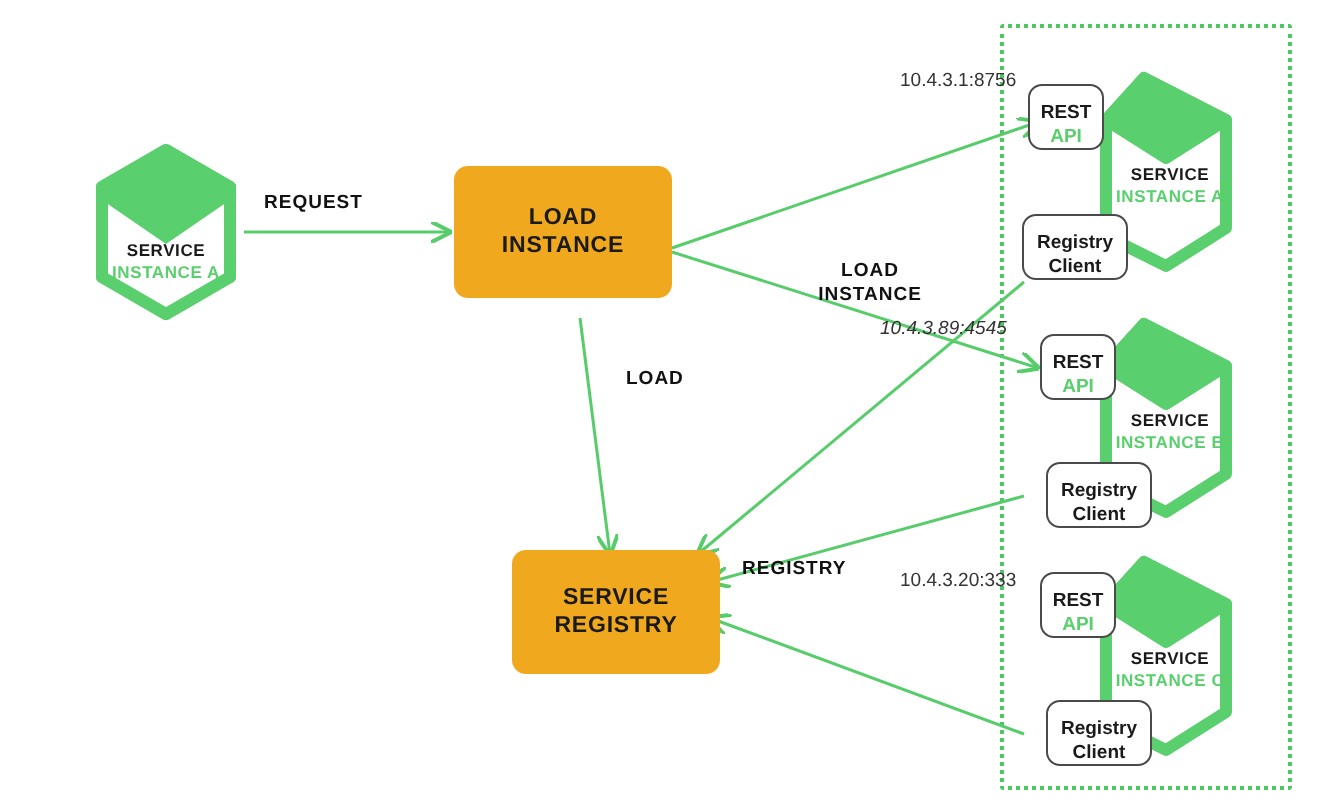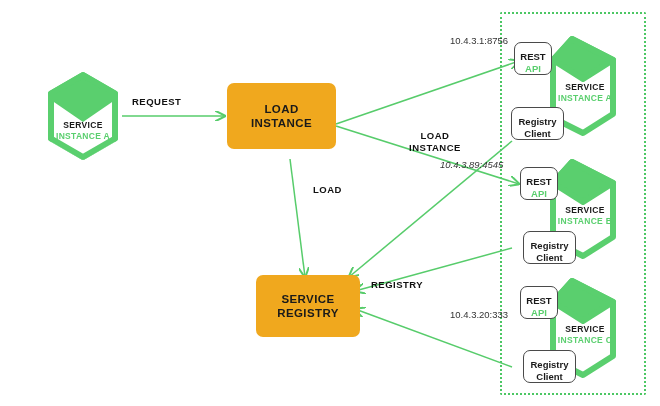--- a/index.html
+++ b/index.html
@@ -159,21 +159,21 @@
   <div class="wbox" style="left:520px;top:167px;width:38px;height:33px;">
     <span>REST</span>
     <span class="grn">API</span>
   </div>
 
   <div class="wbox" style="left:523px;top:231px;width:53px;height:33px;">
     <span>Registry</span>
     <span>Client</span>
   </div>
 
-  <div class="iplabel" style="left:450px;top:285px;margin-top:24px;">10.4.3.20:333</div>
+  <div class="iplabel" style="left:450px;top:285px;">10.4.3.20:333</div>
 
   <div class="hexwrap" style="left:520px;top:276px;width:104px;height:106px;">
     <svg width="104" height="106" viewBox="0 0 104 106" aria-hidden="true">
       <path d="M 33 26 L 33 84 L 63 99 L 93 80 L 93 26 L 52 5 Z" fill="none" stroke="#5ACF6E" stroke-width="6" stroke-linejoin="round" stroke-linecap="round"></path>
       <path d="M 52 5 L 93 26 L 63 45 L 33 26 Z" fill="#5ACF6E" stroke="#5ACF6E" stroke-width="6" stroke-linejoin="round"></path>
     </svg>
     <div class="hexlabel" style="top:48px;left:22px;right:-4px;">
       <span class="l1">SERVICE</span>
       <span class="l2">INSTANCE C</span>
     </div>

